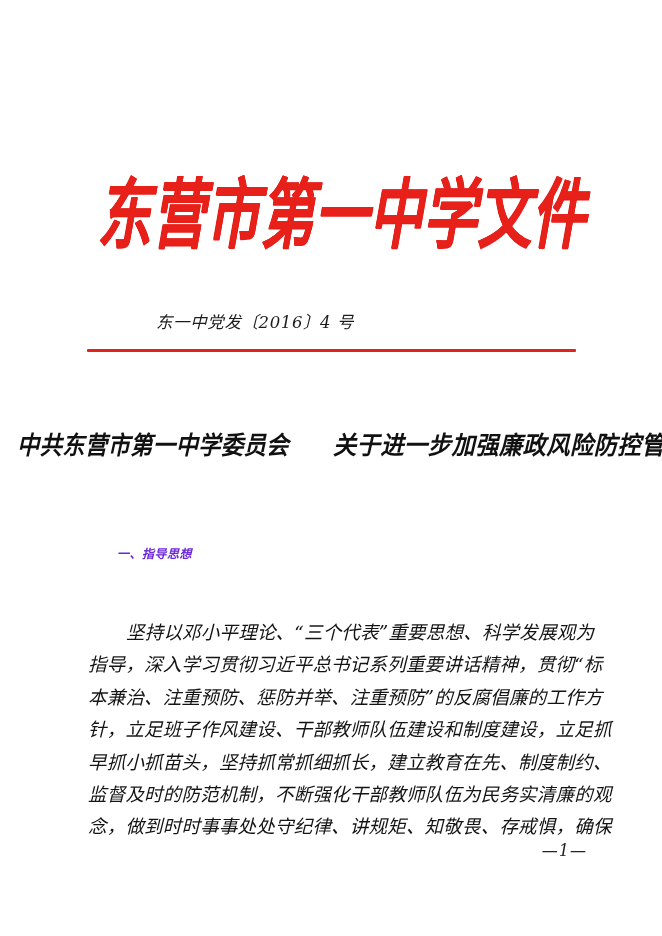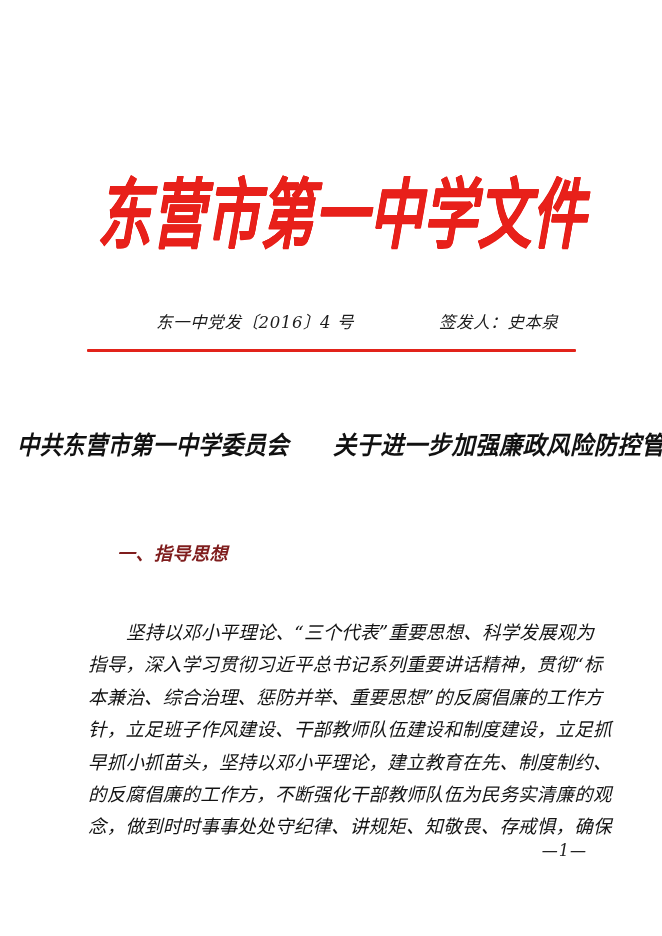--- a/index.html
+++ b/index.html
@@ -98,23 +98,23 @@
     font-size: 25px;
   }
 
   
   .section-heading {
     position: absolute;
     left: 117px;
     top: 540px;
     font-family: "DejaVu Sans", "Liberation Sans", sans-serif;
     font-weight: 700;
-    font-size: 18px;
+    font-size: 12px;
     line-height: 28px;
-    color: #7f1d1d;
+    color: #6d28d9;
     letter-spacing: 0.5px;
     white-space: nowrap;
   }
 
   
   .body-block {
     position: absolute;
     left: 88px;
     top: 576px;
     width: 492px;
@@ -149,37 +149,36 @@
 </style>
 </head>
 <body>
 
 <div id="page">
 
   <div class="masthead" style="display: inline-block; transform: scaleX(0.704935); transform-origin: center center;">东营市第一中学文件</div>
 
   <div class="meta-row">
     <span class="meta-docnum">东一中党发〔2016〕4 号</span>
-    <span class="meta-signer">签发人：史本泉</span>
   </div>
 
   <div class="red-rule"></div>
 
   <div class="title-block">
     <div class="title-line-1" style="display: inline-block; transform: scaleX(0.888844); transform-origin: center center;">中共东营市第一中学委员会</div>
     <div class="title-line-2" style="display: inline-block; transform: scaleX(0.929383); transform-origin: center center;">关于进一步加强廉政风险防控管理工作的意见</div>
   </div>
 
   <div class="section-heading">一、指导思想</div>
 
   <div class="body-block">
     <span class="body-line indent" style="display: inline-block; transform-origin: left center; transform: scaleX(1);">坚持以邓小平理论、“三个代表”重要思想、科学发展观为</span>
     <span class="body-line" style="display: inline-block; transform-origin: left center; transform: scaleX(1); text-align: right;">指导，深入学习贯彻习近平总书记系列重要讲话精神，贯彻“标</span>
-    <span class="body-line" style="display: inline-block; transform-origin: left center; transform: scaleX(1);">本兼治、综合治理、惩防并举、重要思想”的反腐倡廉的工作方</span>
+    <span class="body-line" style="display: inline-block; transform-origin: left center; transform: scaleX(1);">本兼治、注重预防、惩防并举、注重预防”的反腐倡廉的工作方</span>
     <span class="body-line" style="display: inline-block; transform-origin: left center; transform: scaleX(1); text-align: center;">针，立足班子作风建设、干部教师队伍建设和制度建设，立足抓</span>
-    <span class="body-line" style="display: inline-block; transform-origin: left center; transform: scaleX(1);">早抓小抓苗头，坚持以邓小平理论，建立教育在先、制度制约、</span>
-    <span class="body-line" style="display: inline-block; transform-origin: left center; transform: scaleX(1);">的反腐倡廉的工作方，不断强化干部教师队伍为民务实清廉的观</span>
+    <span class="body-line" style="display: inline-block; transform-origin: left center; transform: scaleX(1);">早抓小抓苗头，坚持抓常抓细抓长，建立教育在先、制度制约、</span>
+    <span class="body-line" style="display: inline-block; transform-origin: left center; transform: scaleX(1);">监督及时的防范机制，不断强化干部教师队伍为民务实清廉的观</span>
     <span class="body-line" style="display: inline-block; transform-origin: left center; transform: scaleX(1);">念，做到时时事事处处守纪律、讲规矩、知敬畏、存戒惧，确保</span>
   </div>
 
   <div class="page-number">—1—</div>
 
 </div>
 
 </body></html>

